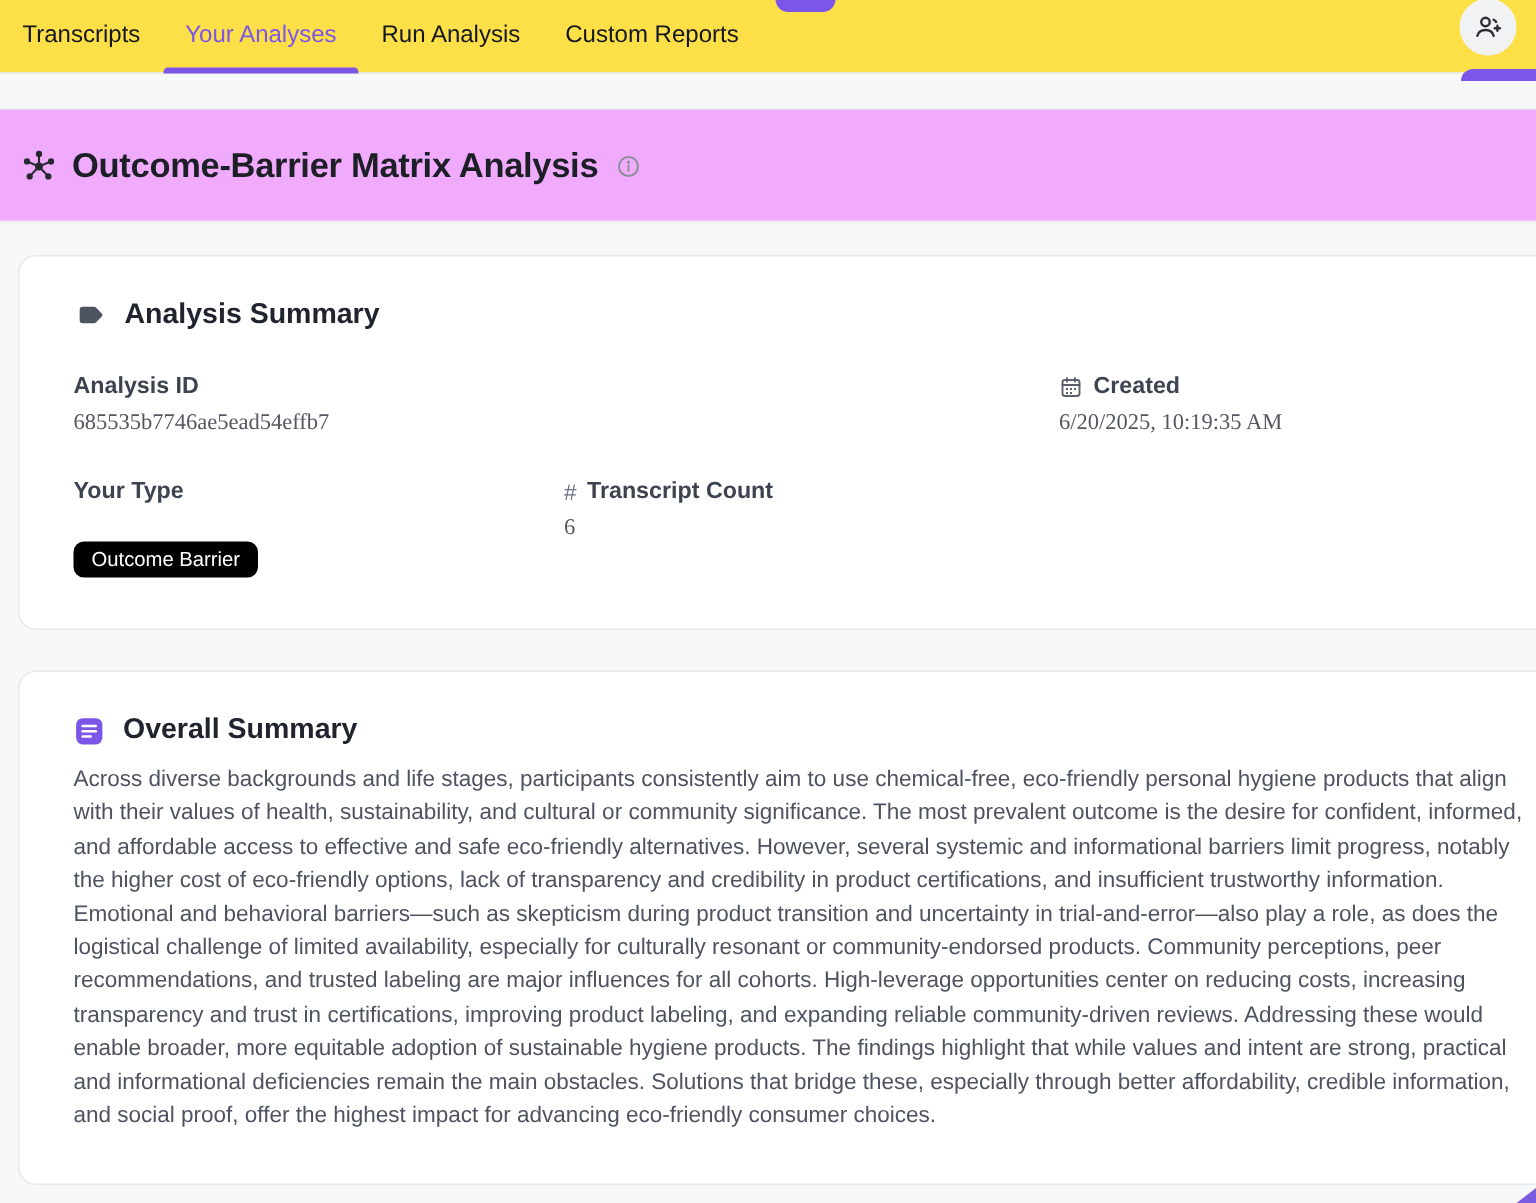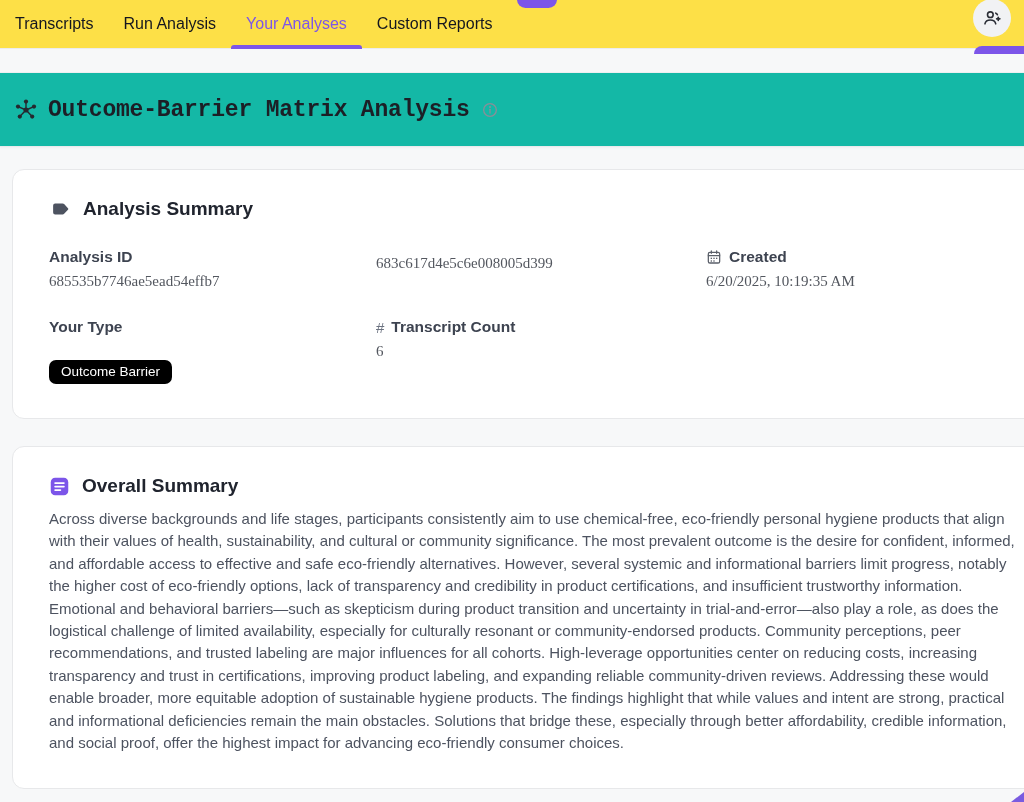--- a/index.html
+++ b/index.html
@@ -49,26 +49,25 @@
   .purple-btn-sliver {
     position:absolute; right:0; top:46px;
     width:50px; height:8px;
     background:#7c55e9;
     border-radius:9px 0 0 0;
     z-index:6;
   }
   
   .strip { height:23px; background:#f7f8f9; }
   .page-header {
-    background:#14b8a6;
+    background:#f0abfc;
     border-top:1px solid #eeeff1;
     border-bottom:1px solid #e9eaed;
     box-shadow:0 1px 2px rgba(0,0,0,0.03);
     padding:24px 14px 23px 14px;
-    font-family:Liberation Mono, monospace;
   }
   .page-title-row { display:flex; align-items:center; gap:10px; }
   .page-title { font-size:23px; font-weight:700; color:#1c1f26; letter-spacing:-0.2px; }
   .info-icon { margin-left:2px; display:flex; align-items:center; }
   
   .main { padding:22px 0 0 12px; }
   .card {
     background:#ffffff;
     border:1px solid #e7e8ea;
     border-radius:12px;
@@ -112,22 +111,22 @@
     clip-path:polygon(100% 0, 100% 100%, 0 100%);
     z-index:9;
   }
   svg { display:block; }
 </style>
 </head>
 <body>
 
 <nav class="topnav">
   <div class="tab">Transcripts</div>
+  <div class="tab active">Your Analyses</div>
   <div class="tab">Run Analysis</div>
-  <div class="tab active">Your Analyses</div>
   <div class="tab">Custom Reports</div>
 
   <div class="nav-pill-badge"></div>
 
   <div class="avatar-btn">
     <span>
       <svg width="20" height="20" viewBox="0 0 24 24" fill="none" stroke="#2a2d35" stroke-width="1.9" stroke-linecap="round" stroke-linejoin="round">
         <circle cx="10" cy="8" r="3.4"></circle>
         <path d="M3.5 19c.7-3 3.3-4.6 6.5-4.6s5.8 1.6 6.5 4.6"></path>
         <path d="M16.5 6.2c1 .4 1.7 1 2 1.8"></path>
@@ -185,21 +184,20 @@
     </div>
 
     <div class="meta-grid">
 
       <div>
         <div class="meta-label">Analysis ID</div>
         <div class="meta-value">685535b7746ae5ead54effb7</div>
       </div>
 
       <div>
-        <div class="meta-value">683c617d4e5c6e008005d399</div>
       </div>
 
       <div>
         <div class="meta-label">
           <span>
             <svg width="16" height="16" viewBox="0 0 24 24" fill="none" stroke="#5a5f69" stroke-width="1.9" stroke-linecap="round">
               <rect x="3.5" y="5" width="17" height="16" rx="2.4"></rect>
               <line x1="3.5" y1="10" x2="20.5" y2="10"></line>
               <line x1="8" y1="3" x2="8" y2="6.5"></line>
               <line x1="16" y1="3" x2="16" y2="6.5"></line>

